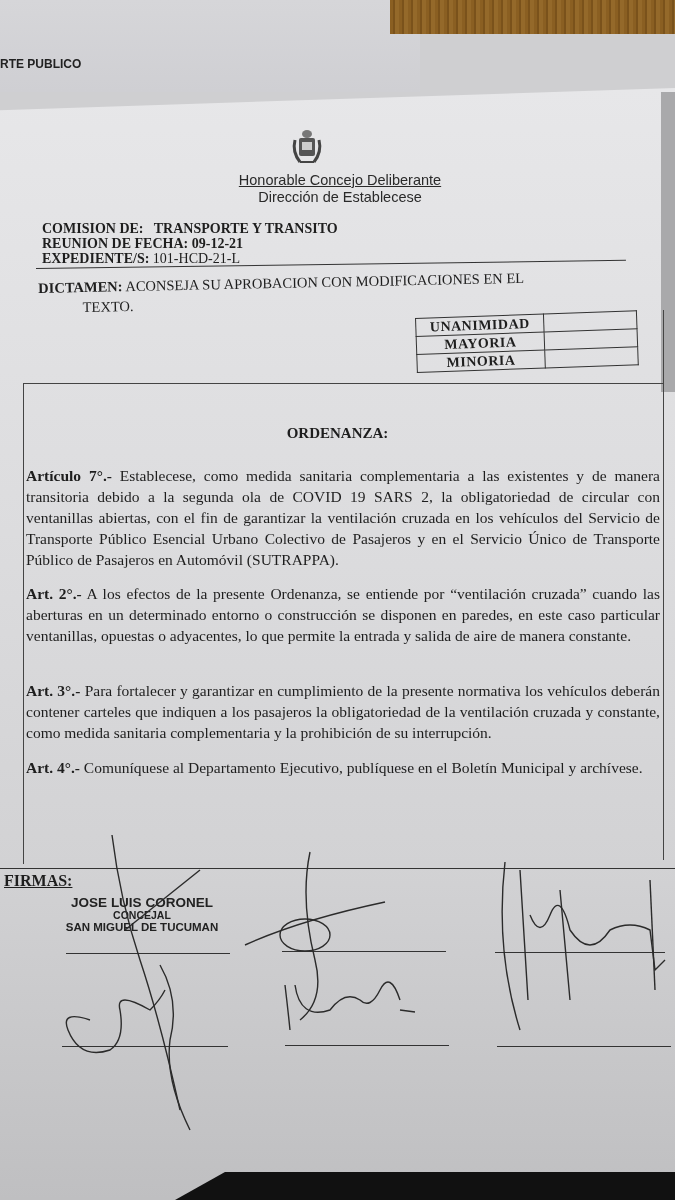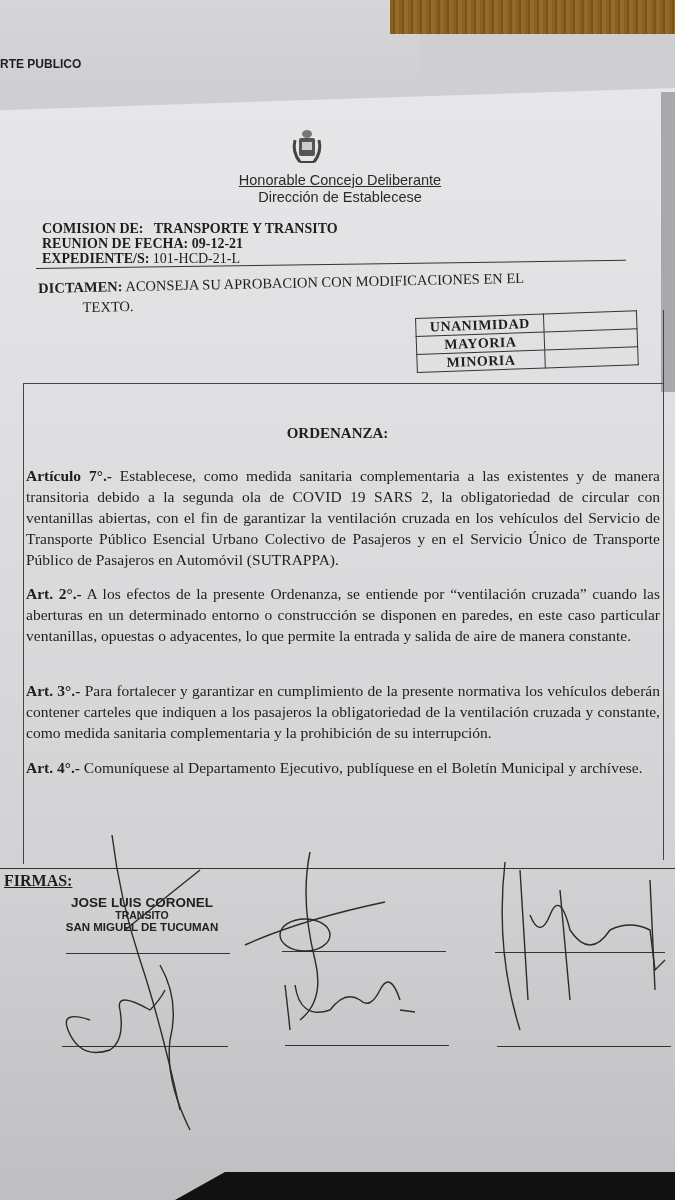--- a/index.html
+++ b/index.html
@@ -148,21 +148,21 @@
 <div class="art" style="top:757px;">
   <b>Art. 4°.-</b>
   <span>Comuníquese al Departamento Ejecutivo, publíquese en el Boletín Municipal y archívese.</span>
 </div>
 
 <div class="firmas-rule"></div>
 <div class="firmas">FIRMAS:</div>
 
 <div class="stamp">
   <div class="n">JOSE LUIS CORONEL</div>
-  <div class="r">TRANSITO</div>
+  <div class="r">CONCEJAL</div>
   <div class="c">SAN MIGUEL DE TUCUMAN</div>
 </div>
 
 <div class="sig-line" style="left:66px; top:953px; width:164px;"></div>
 <div class="sig-line" style="left:282px; top:951px; width:164px;"></div>
 <div class="sig-line" style="left:495px; top:952px; width:170px;"></div>
 <div class="sig-line" style="left:62px; top:1046px; width:166px;"></div>
 <div class="sig-line" style="left:285px; top:1045px; width:164px;"></div>
 <div class="sig-line" style="left:497px; top:1046px; width:174px;"></div>
 

